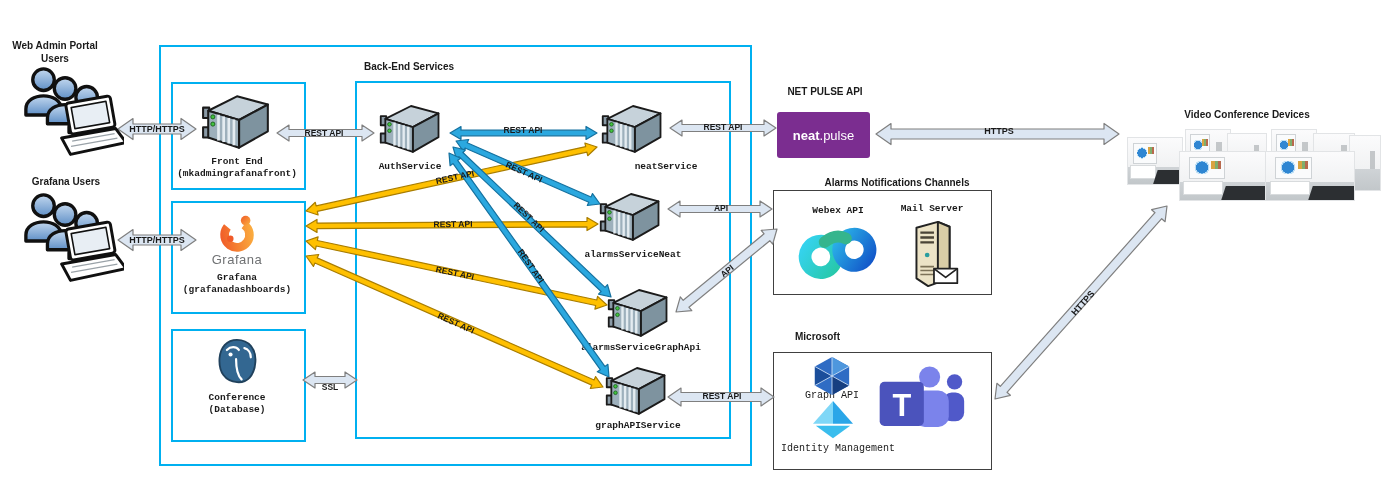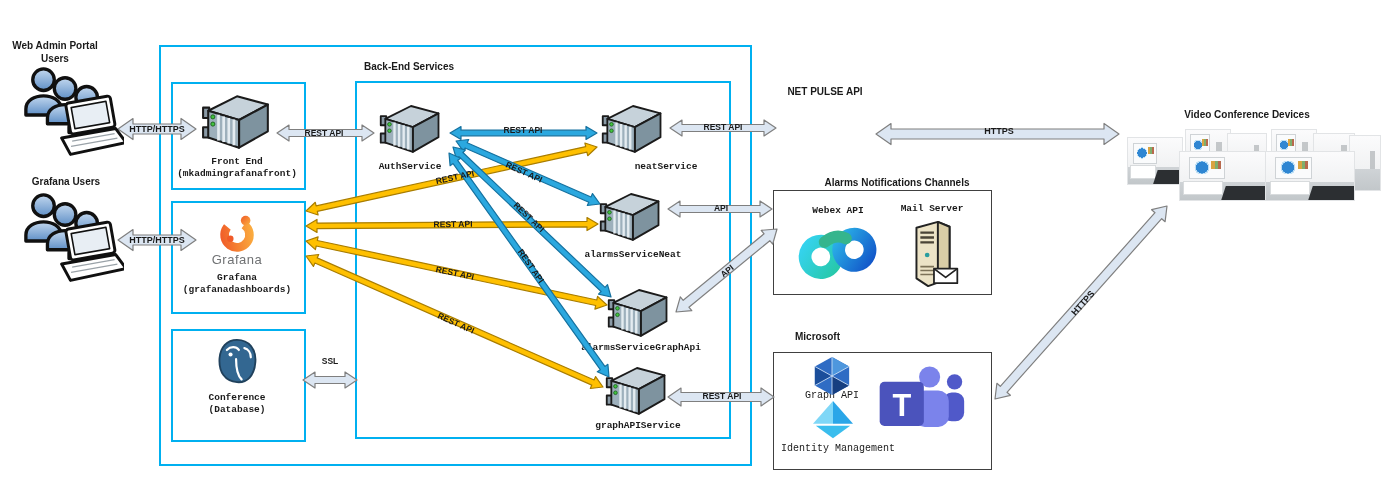--- a/index.html
+++ b/index.html
@@ -145,20 +145,23 @@
       <use href="#srv"></use>
     </svg>
   <div class="lbl" style="left:641px;top:342px;">alarmsServiceGraphApi</div>
 
   <svg class="icon" style="left:604px;top:362px;" width="66" height="56" viewBox="0 0 72 60">
       <use href="#srv"></use>
     </svg>
   <div class="lbl" style="left:638px;top:420px;">graphAPIService</div>
 
   <div class="ttl c" style="left:825px;top:86px;font-size:10px;">NET PULSE API</div>
+  <div class="brandbox" style="left:777px;top:112px;width:93px;height:46px;">
+    <span><b>neat</b><span>.pulse</span></span>
+  </div>
 
   <div class="ttl c" style="left:880px;top:177px;font-size:10px;margin-left:17px;">Alarms Notifications Channels</div>
   <div class="gbox" style="left:773px;top:190px;width:217px;height:103px;"></div>
   <div class="lbl" style="left:838px;top:205px;">Webex API</div>
   <svg class="icon" style="left:790px;top:219px;" width="98" height="68" viewBox="0 0 100 64">
     <g transform="rotate(-12 50 32)">
       <circle cx="31" cy="32" r="16" fill="none" stroke="url(#wb1)" stroke-width="13"></circle>
       <circle cx="66" cy="32" r="16" fill="none" stroke="url(#wb2)" stroke-width="13"></circle>
       <path d="M38,18 C46,14 54,14 60,19" stroke="#35b58d" stroke-width="12" fill="none" stroke-linecap="round"></path>
     </g>
@@ -266,17 +269,17 @@
   <div class="alab" style="left:524px;top:172px;transform:translate(-50%,-50%) rotate(24deg);">REST API</div>
   <div class="alab" style="left:453px;top:224px;transform:translate(-50%,-50%) rotate(-1deg);">REST API</div>
   <div class="alab" style="left:529px;top:217px;transform:translate(-50%,-50%) rotate(44deg);">REST API</div>
   <div class="alab" style="left:455px;top:273px;transform:translate(-50%,-50%) rotate(12deg);">REST API</div>
   <div class="alab" style="left:531px;top:266px;transform:translate(-50%,-50%) rotate(55deg);">REST API</div>
   <div class="alab" style="left:456px;top:323px;transform:translate(-50%,-50%) rotate(24deg);">REST API</div>
   <div class="alab" style="left:723px;top:127px;">REST API</div>
   <div class="alab" style="left:721px;top:208px;">API</div>
   <div class="alab" style="left:727px;top:271px;transform:translate(-50%,-50%) rotate(-39deg);">API</div>
   <div class="alab" style="left:722px;top:396px;">REST API</div>
-  <div class="alab" style="left:330px;top:361px;">SSL</div>
+  <div class="alab" style="left:330px;top:387px;">SSL</div>
   <div class="alab" style="left:999px;top:131px;font-size:9px;">HTTPS</div>
   <div class="alab" style="left:1083px;top:303px;transform:translate(-50%,-50%) rotate(-48deg);font-size:9px;">HTTPS</div>
 
 </div>
 
 </body></html>

